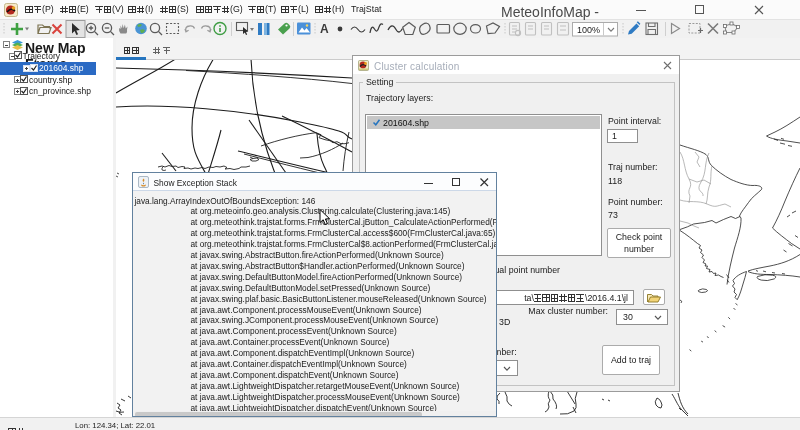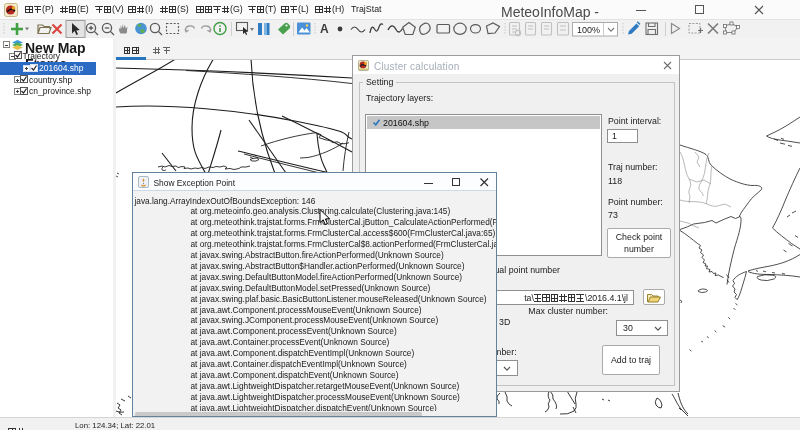--- a/index.html
+++ b/index.html
@@ -318,21 +318,21 @@
  </div>
  <div class="ab" style="left:290px;top:233px;width:22px;height:16px;background:#fff;border:1px solid #ababab;border-radius:2px">
   <svg class="ab" style="left:3px;top:3px" width="14" height="10" viewBox="0 0 14 10">
         <path d="M0.5,9 v-7.5 h4 l1.5,1.5 h5 v1.5" fill="#f7e9b8" stroke="#8a7520" stroke-width="0.9"></path>
         <path d="M1,9 l2.5,-5 h10 l-2.5,5 z" fill="#f2d478" stroke="#8a7520" stroke-width="0.9"></path>
       </svg>
  </div>
  <div class="ab" style="left:132px;top:261.5px;width:9px;height:9px;border:1px solid #777;background:#fff"></div>
  <span class="ab" style="left:146px;top:261px">3D</span>
  <span class="ab" style="left:160px;top:250px;width:95px;text-align:right">Max cluster number:</span>
- <div class="ab" style="left:263px;top:264px;width:52px;height:16px;background:#fff;border:1px solid #8f8f8f;padding:2px 0 0 6px">30
+ <div class="ab" style="left:263px;top:253px;width:52px;height:16px;background:#fff;border:1px solid #8f8f8f;padding:2px 0 0 6px">30
   <svg class="ab" style="right:5px;top:5px" width="8" height="6">
         <path d="M1,1 l3,3.2 3,-3.2" fill="none" stroke="#555" stroke-width="1.1"></path>
       </svg>
  </div>
  <span class="ab" style="left:101px;top:291px">Cluster number:</span>
  <div class="ab" style="left:118px;top:303.5px;width:47px;height:16px;background:#fff;border:1px solid #8f8f8f">
   <svg class="ab" style="right:6px;top:5px" width="8" height="6">
         <path d="M1,1 l3,3.2 3,-3.2" fill="none" stroke="#555" stroke-width="1.1"></path>
       </svg>
  </div>
@@ -340,21 +340,21 @@
 </div>
 
 <div class="ab" style="left:132px;top:172px;width:365px;height:245px;background:#f2f2f2;border:1px solid #62819e;z-index:20;overflow:hidden">
  <div class="ab" style="left:0;top:0;width:363px;height:18px;background:#fcfdfe;border-bottom:1px solid #ccd8e8"></div>
  <svg class="ab" style="left:5px;top:3px" width="11" height="12" viewBox="0 0 11 12">
       <rect x="0.5" y="0.5" width="10" height="11" rx="1.5" fill="#eef2f6" stroke="#98a8b8" stroke-width="0.8"></rect>
       <path d="M3,8.5 q2.5,1.5 5,0 l-0.5,1.5 q-2,1 -4,0 z" fill="#d88c28"></path>
       <path d="M5.5,2.5 q-1.8,2 0,3.5 q1.8,-2 0,-3.5 z" fill="#d88c28"></path>
       <path d="M5.5,6.5 q-1,1 0,2 q1,-1 0,-2 z" fill="#4a6a8a"></path>
     </svg>
- <span class="ab" style="left:20.5px;top:4.5px;font-size:8.4px;color:#222">Show Exception Point</span>
+ <span class="ab" style="left:20.5px;top:4.5px;font-size:8.4px;color:#222">Show Exception Stack</span>
  <div class="ab" style="left:291px;top:9.5px;width:9px;height:1.2px;background:#333"></div>
  <div class="ab" style="left:319px;top:5px;width:8px;height:8px;border:1.2px solid #333"></div>
  <svg class="ab" style="left:347px;top:5px" width="9" height="9">
       <path d="M0.5,0.5 L8,8 M8,0.5 L0.5,8" stroke="#333" stroke-width="1.2"></path>
     </svg>
  <div class="ab" style="left:1.5px;top:22.5px;font-size:8.3px;line-height:10.9px;color:#1a1a1a;white-space:pre">java.lang.ArrayIndexOutOfBoundsException: 146
 <span style="display:inline-block;width:56px"></span>at org.meteoinfo.geo.analysis.Clustering.calculate(Clustering.java:145)
 <span style="display:inline-block;width:56px"></span>at org.meteothink.trajstat.forms.FrmClusterCal.jButton_CalculateActionPerformed(F
 <span style="display:inline-block;width:56px"></span>at org.meteothink.trajstat.forms.FrmClusterCal.access$600(FrmClusterCal.java:65)
 <span style="display:inline-block;width:56px"></span>at org.meteothink.trajstat.forms.FrmClusterCal$8.actionPerformed(FrmClusterCal.ja

